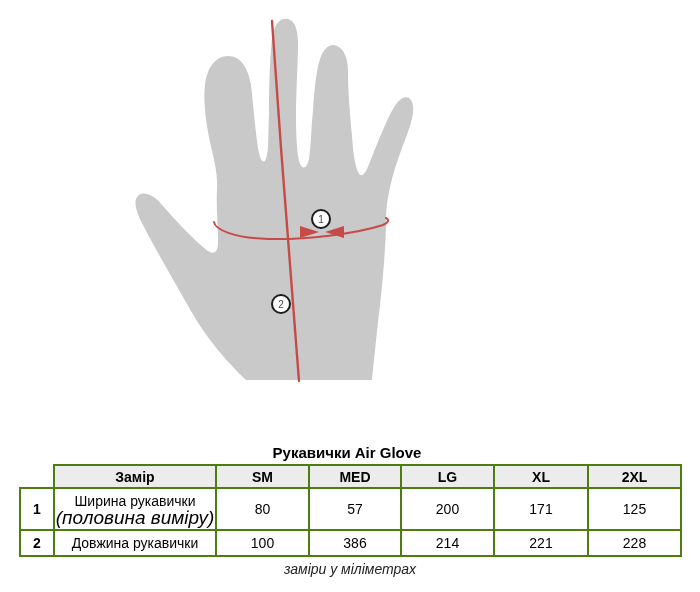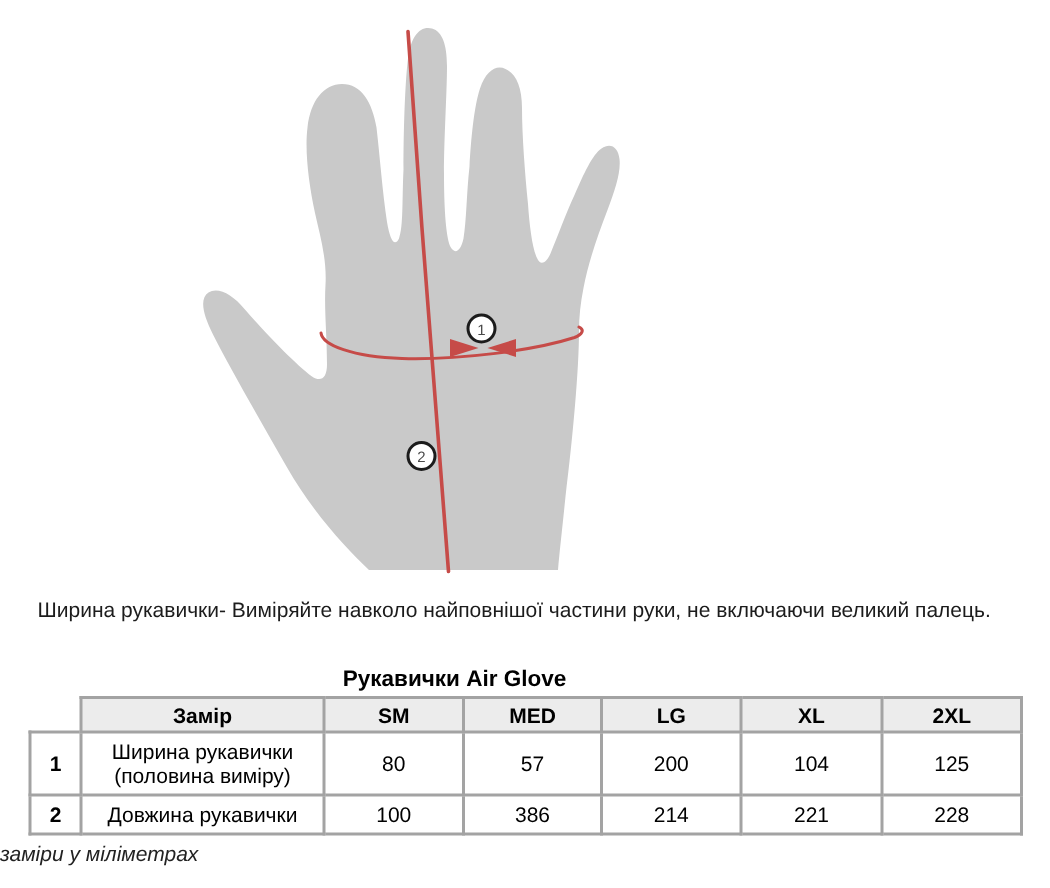--- a/index.html
+++ b/index.html
@@ -1,33 +1,33 @@
 <!DOCTYPE html>
 <html><head>
 <meta charset="utf-8">
 <style>
   html,body{margin:0;padding:0;background:#fff;}
   #page{position:relative;width:700px;height:592px;background:#fff;overflow:hidden;
         font-family:"Liberation Sans",sans-serif;color:#1a1a1a;}
   #hand-svg{position:absolute;left:0;top:0;}
   .desc{position:absolute;left:25px;top:395px;font-size:14px;line-height:22px;color:#1c1c1c;}
   .tbl-title{position:absolute;left:0;top:444px;width:606px;text-align:center;
-             font-size:15px;font-weight:bold;color:#000;}
+             font-size:15px;font-weight:bold;color:#000;padding-left:44px;}
   table.size{position:absolute;left:19px;top:464px;border-collapse:collapse;table-layout:fixed;}
-  table.size td,table.size th{border:2px solid #a3a3a3;text-align:center;vertical-align:middle;
+  table.size td,table.size th{border:2px solid #4d7c0f;text-align:center;vertical-align:middle;
              font-size:14px;padding:0;color:#000;}
   table.size .corner{border:none;background:#fff;}
   table.size th{background:#ececec;font-weight:bold;}
   table.size .num{font-weight:bold;}
   tr.hdr{height:23px;}
   tr.r1{height:42px;}
   tr.r2{height:26px;}
   .lbl{display:block;font-weight:normal;font-size:14px;line-height:17px;}
-  .sub{display:block;font-size:14px;line-height:15px;}
-  .caption{position:absolute;left:0;top:561px;width:700px;
+  .sub{display:block;font-style:italic;font-size:19px;line-height:15px;}
+  .caption{position:absolute;left:0;top:561px;width:700px;text-align:center;
            font-style:italic;font-size:14px;color:#222;}
 </style>
 </head>
 <body>
 
 <div id="page">
 
   <svg id="hand-svg" width="700" height="392" viewBox="0 0 700 392">
 
     <path d="M 246 380
@@ -82,21 +82,20 @@
       <circle cx="321" cy="219" r="9" fill="#ffffff" stroke="#1c1c1c" stroke-width="2"></circle>
       <text x="321" y="223" text-anchor="middle" font-size="10" fill="#4a4a4a" font-family="Liberation Sans, sans-serif">1</text>
     </g>
     <g>
       <circle cx="281" cy="304" r="9" fill="#ffffff" stroke="#1c1c1c" stroke-width="2"></circle>
       <text x="281" y="308" text-anchor="middle" font-size="10" fill="#4a4a4a" font-family="Liberation Sans, sans-serif">2</text>
     </g>
   </svg>
 
   <div class="desc">
-    <div>Ширина рукавички- Виміряйте навколо найповнішої частини руки, не включаючи великий палець.</div>
   </div>
 
   <div class="tbl-title">Рукавички Air Glove</div>
 
   <table class="size">
     <colgroup>
       <col style="width:34px">
         <col style="width:162px">
         <col style="width:93px">
       <col style="width:92px">
@@ -116,21 +115,21 @@
     </tr>
     <tr class="r1">
       <td class="num">1</td>
       <td>
         <span class="lbl">Ширина рукавички</span>
         <span class="sub">(половина виміру)</span>
       </td>
       <td>80</td>
       <td>57</td>
       <td>200</td>
-      <td>104</td>
+      <td>171</td>
       <td>125</td>
     </tr>
     <tr class="r2">
       <td class="num">2</td>
       <td>
         <span class="lbl">Довжина рукавички</span>
       </td>
       <td>100</td>
       <td>386</td>
       <td>214</td>

